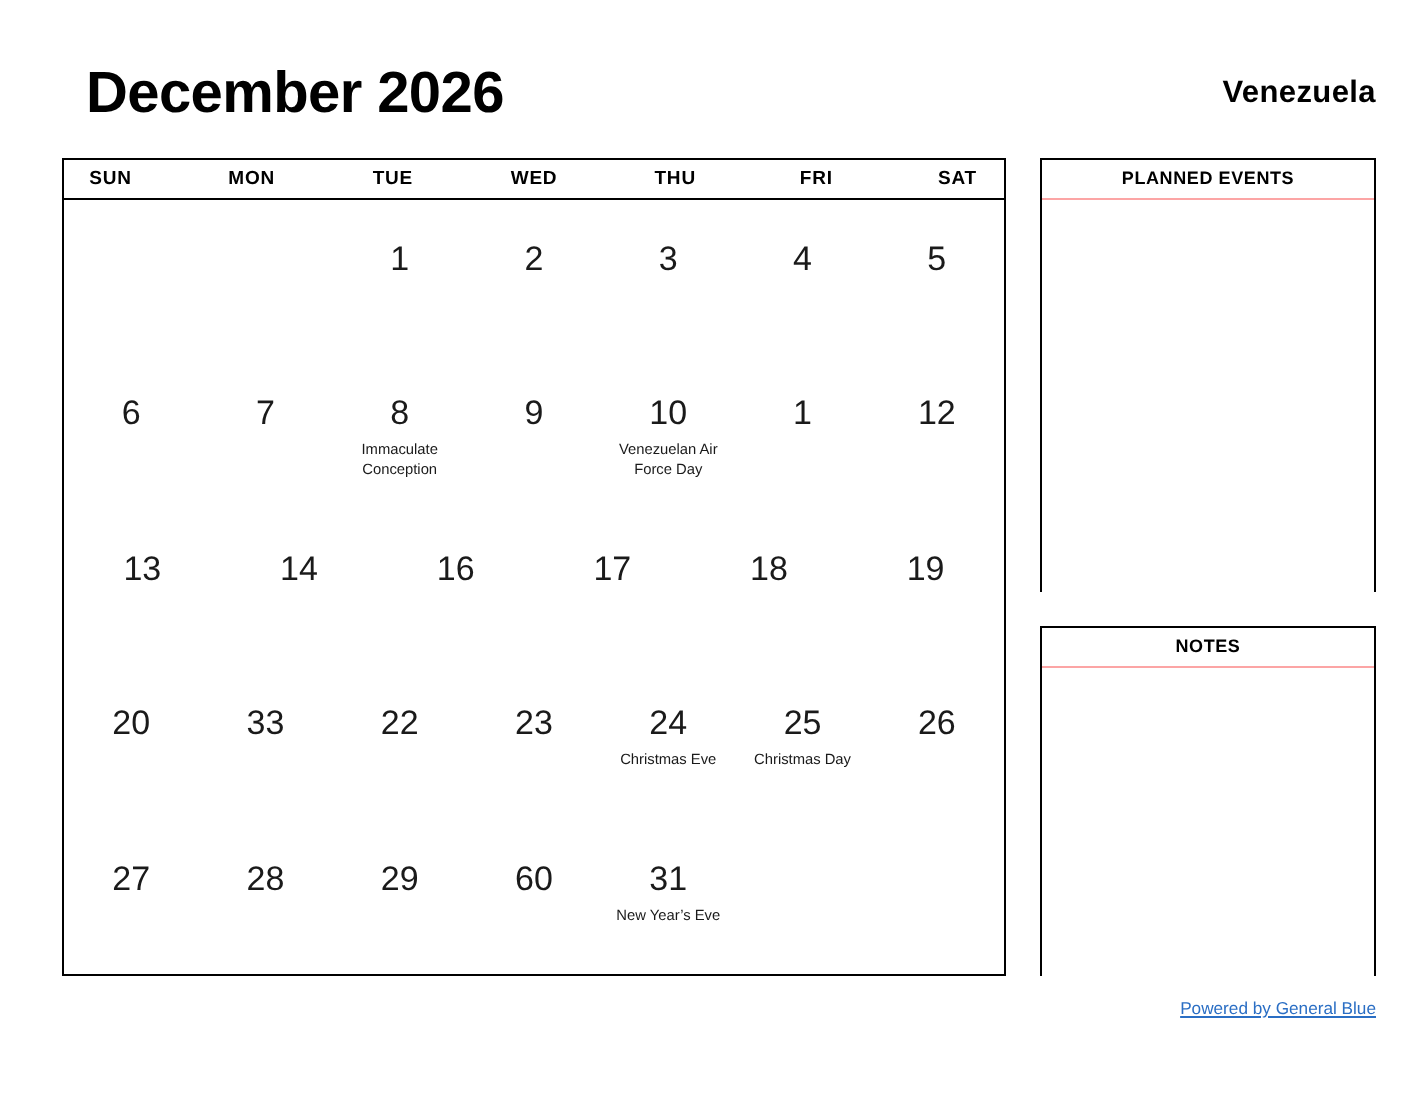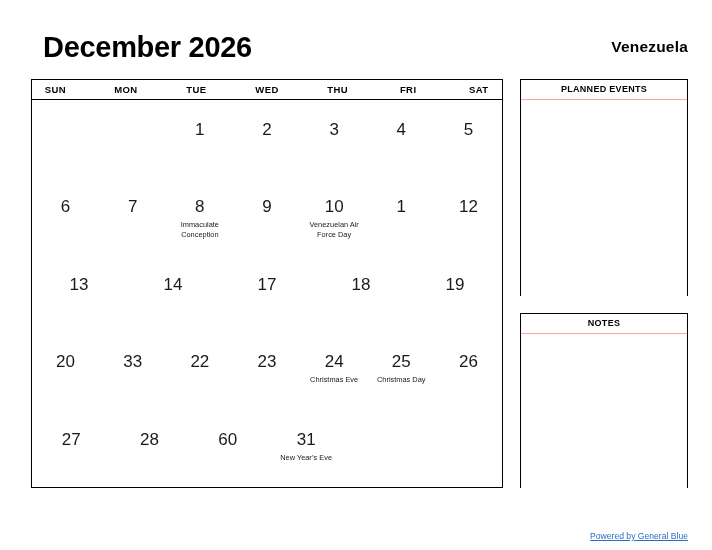--- a/index.html
+++ b/index.html
@@ -149,21 +149,20 @@
   .footer-link {
     position: absolute;
     right: 24px;
     top: 498px;
     font-size: 8.6px;
     line-height: 12px;
     color: #2a6ec4;
     text-decoration: underline;
     white-space: nowrap;
     cursor: pointer;
-    margin-top: 32px;
   }
 </style>
 </head>
 <body>
 
 <div class="page">
 
   <div class="header">
     <div class="cal-title">December 2026</div>
     <div class="country">Venezuela</div>
@@ -247,20 +246,24 @@
       <div class="week-row">
         <div class="day-cell">
             <div class="day-num">13</div>
             <div class="day-event"></div>
           </div>
         <div class="day-cell">
             <div class="day-num">14</div>
             <div class="day-event"></div>
           </div>
         <div class="day-cell">
+            <div class="day-num">16</div>
+            <div class="day-event"></div>
+          </div>
+        <div class="day-cell">
             <div class="day-num">17</div>
             <div class="day-event"></div>
           </div>
         <div class="day-cell">
             <div class="day-num">18</div>
             <div class="day-event"></div>
           </div>
         <div class="day-cell">
             <div class="day-num">19</div>
             <div class="day-event"></div>
@@ -298,20 +301,24 @@
           </div>
       </div>
 
       <div class="week-row">
         <div class="day-cell">
             <div class="day-num">27</div>
             <div class="day-event"></div>
           </div>
         <div class="day-cell">
             <div class="day-num">28</div>
+            <div class="day-event"></div>
+          </div>
+        <div class="day-cell">
+            <div class="day-num">29</div>
             <div class="day-event"></div>
           </div>
         <div class="day-cell">
             <div class="day-num">60</div>
             <div class="day-event"></div>
           </div>
         <div class="day-cell">
             <div class="day-num">31</div>
             <div class="day-event">New Year’s Eve</div>
           </div>

